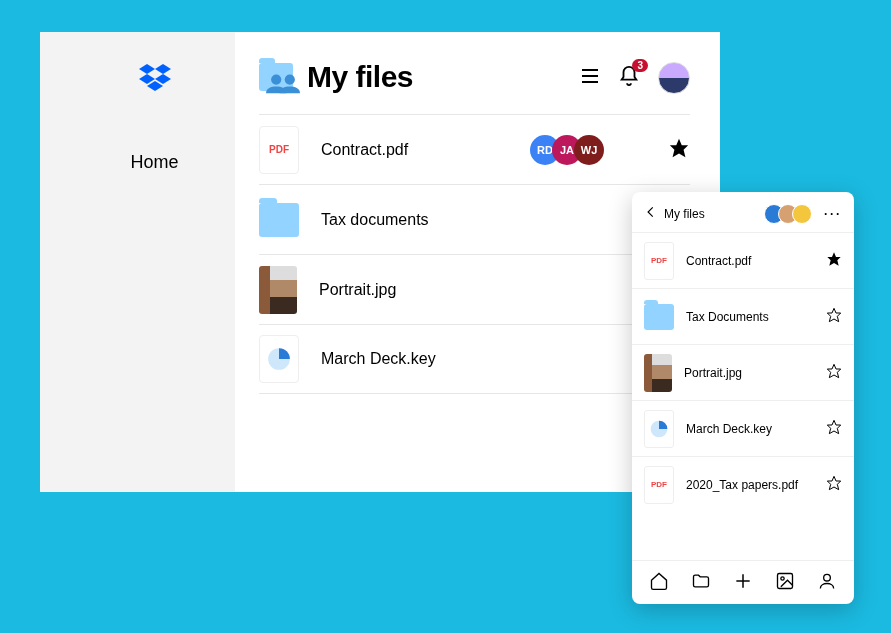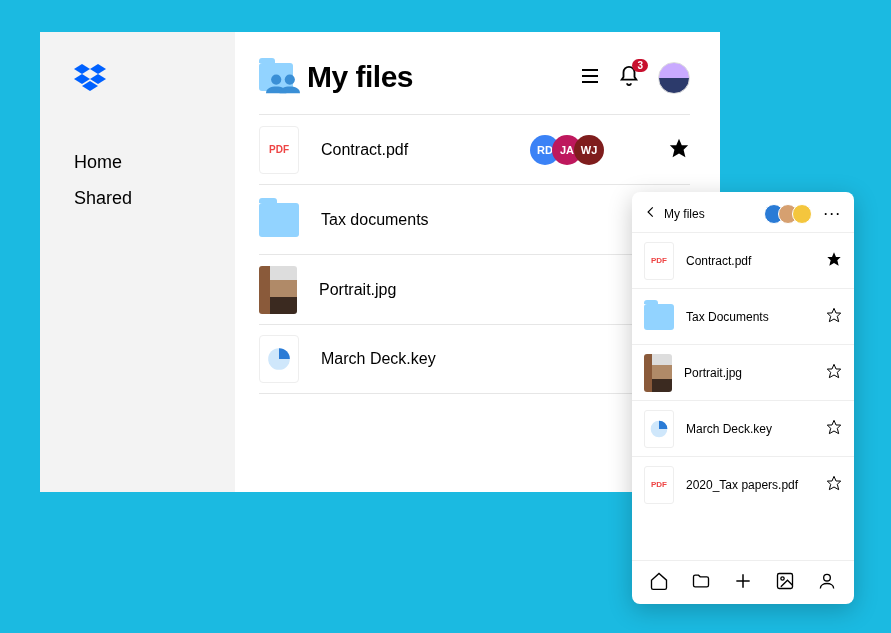--- a/index.html
+++ b/index.html
@@ -21,20 +21,21 @@
     height: 460px;
     background: #fff;
     display: flex;
     box-shadow: 0 0 0 rgba(0,0,0,0);
   }
 
   .sidebar {
     width: 195px;
     background: #f3f3f3;
     padding: 32px 0 0 34px;
+    text-align: center;
   }
   .logo { margin-bottom: 48px; }
   .nav-item {
     font-size: 18px;
     line-height: 2.0;
     color: #000;
     cursor: pointer;
   }
 
   .main {
@@ -197,21 +198,20 @@
         <g fill="#0061ff">
           <polygon points="8,0 16,5 8,10 0,5"></polygon>
           <polygon points="24,0 32,5 24,10 16,5"></polygon>
           <polygon points="8,10 16,15 8,20 0,15"></polygon>
           <polygon points="24,10 32,15 24,20 16,15"></polygon>
           <polygon points="16,17 24,22 16,27 8,22"></polygon>
         </g>
       </svg>
     </div>
     <div class="nav-item">Home</div>
-    <div class="nav-item">Shared</div>
   </div>
 
   <div class="main">
 
     <div class="title-row">
       <div class="folder-header-icon">
         <svg width="34" height="28" style="position:absolute;top:6px;left:7px" viewBox="0 0 20 12">
           <circle cx="6" cy="4" r="3" fill="#3a8fd6"></circle>
           <circle cx="14" cy="4" r="3" fill="#3a8fd6"></circle>
           <path d="M0 12c0-3 3-4 6-4s6 1 6 4" fill="#3a8fd6"></path>

